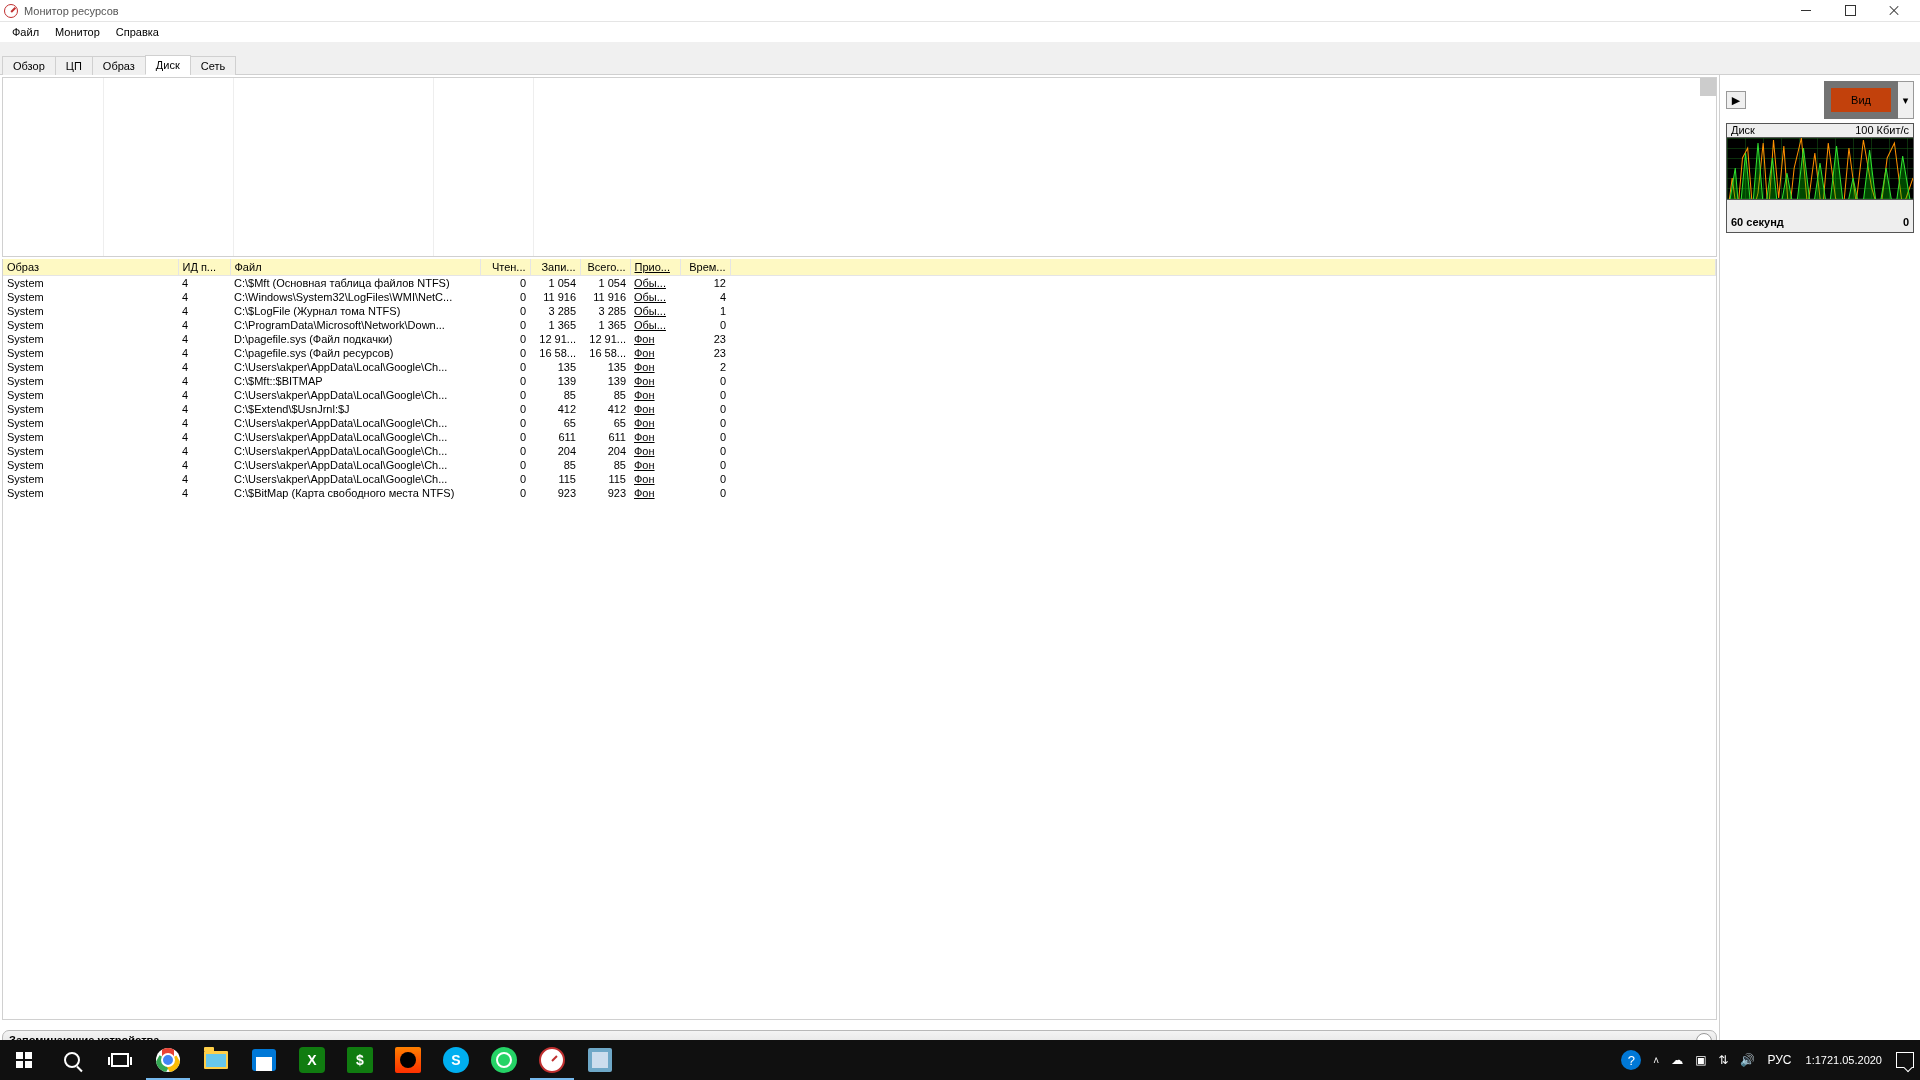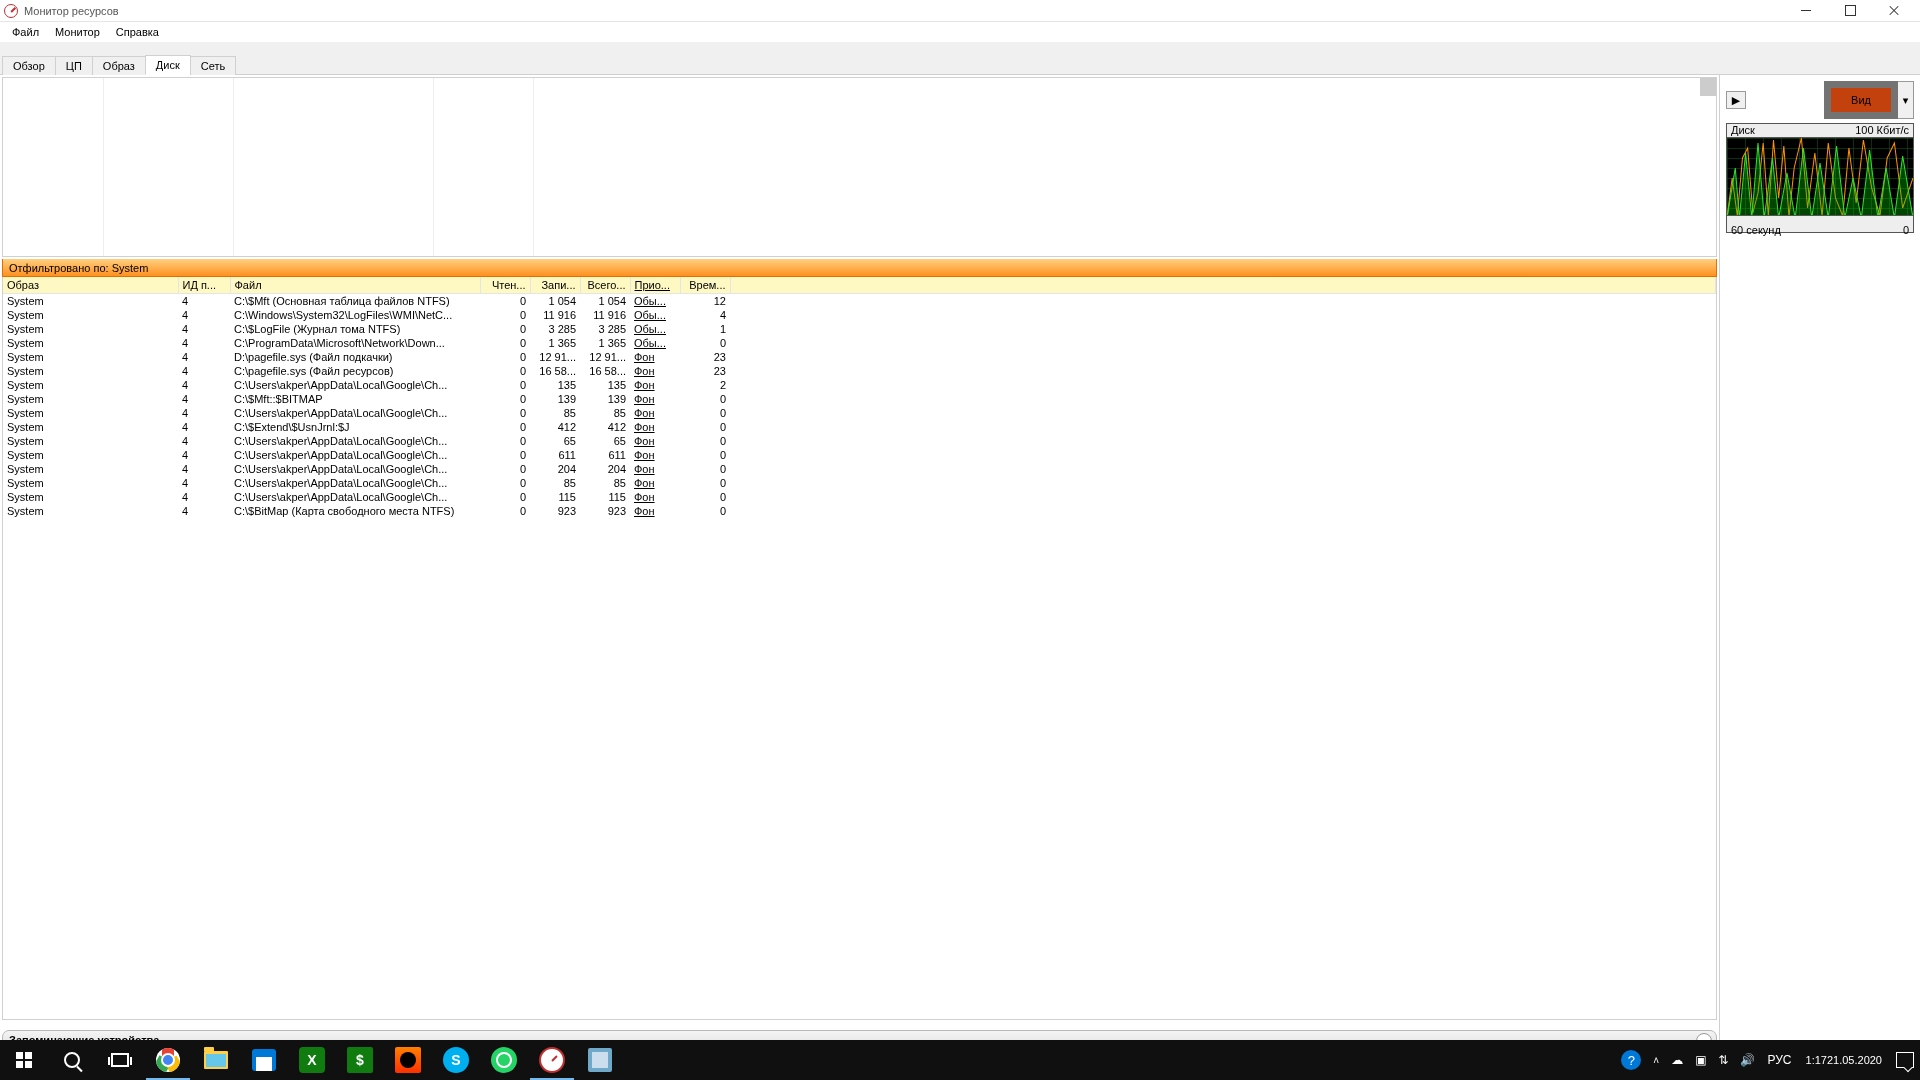--- a/index.html
+++ b/index.html
@@ -69,21 +69,21 @@
 .storage-header { margin-top: 10px; border-radius: 7px; }
 
 
 .right-pane .rp-top { display: flex; align-items: center; margin-bottom: 4px; }
 .right-pane .rp-expand { width: 20px; height: 18px; border: 1px solid #999; background: #f0f0f0; display: flex; align-items: center; justify-content: center; }
 .right-pane .rp-view { margin-left: auto; display: flex; }
 .right-pane .rp-view-btn { border: 7px solid #737373; background: #c2410c; padding: 6px 20px; }
 .right-pane .rp-view-dd { border: 1px solid #999; border-left: none; background: #f0f0f0; width: 16px; display: flex; align-items: center; justify-content: center; }
 .graph-box { border: 1px solid #555; background: #000; height: 110px; position: relative; }
 .graph-box .g-header { height: 14px; background: #eee; border-bottom: 1px solid #555; display: flex; justify-content: space-between; padding: 0 4px; color: #000; font-size: 10px; }
-.graph-box .g-footer { height: 14px; background: #eee; border-top: 1px solid #555; display: flex; justify-content: space-between; padding: 8px 4px; color: #000; font-size: 10px; position: absolute; bottom: 0; left: 0; right: 0; }
+.graph-box .g-footer { height: 14px; background: #eee; border-top: 1px solid #555; display: flex; justify-content: space-between; padding: 16px 4px; color: #000; font-size: 10px; position: absolute; bottom: 0; left: 0; right: 0; font-weight: bold; }
 .graph-box .g-plot { position: absolute; top: 14px; bottom: 14px; left: 0; right: 0; background:
   repeating-linear-gradient(to right, rgba(20,80,20,0.6) 0 1px, transparent 1px 18px),
   repeating-linear-gradient(to bottom, rgba(20,80,20,0.6) 0 1px, transparent 1px 10px),
   #000; overflow: hidden; }
 .graph-box svg { width: 100%; height: 100%; }
 
 
 .taskbar { position: fixed; bottom: 0; left: 0; right: 0; height: 40px; background: #101010; display: flex; align-items: center; color: #fff; }
 .taskbar .tb-btn { width: 48px; height: 40px; display: flex; align-items: center; justify-content: center; position: relative; }
 .taskbar .tb-btn.active::after { content: ""; position: absolute; bottom: 0; left: 2px; right: 2px; height: 2px; background: #76b9ed; }
@@ -158,23 +158,20 @@
 
     <div class="top-area">
       <div class="vline" style="left:100px"></div>
       <div class="vline" style="left:230px"></div>
       <div class="vline" style="left:430px"></div>
       <div class="vline" style="left:530px"></div>
       <div class="scroll-handle"></div>
     </div>
 
 
-    <div class="filter-bar">
-      <span>Отфильтровано по: System</span>
-    </div>
 
     <div class="table-wrap">
       <table>
         <thead>
           <tr>
             <th class="col-image">Образ</th>
             <th class="col-pid">ИД п...</th>
             <th class="col-file">Файл</th>
             <th class="col-read">Чтен...</th>
             <th class="col-write">Запи...</th>

